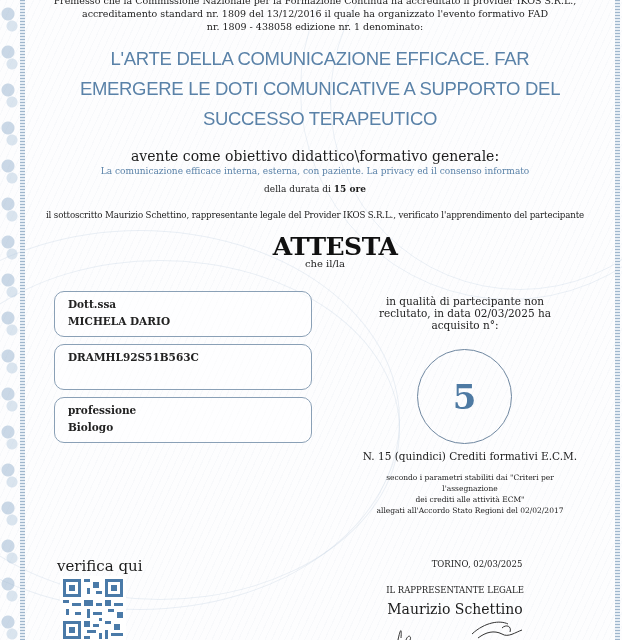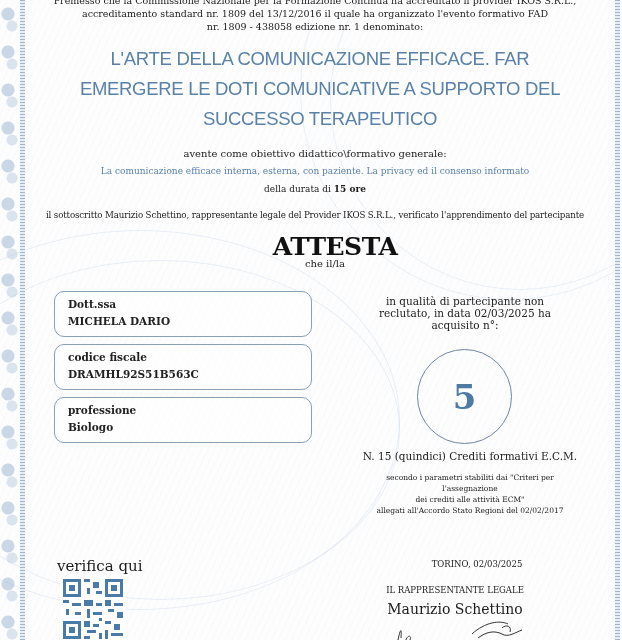--- a/index.html
+++ b/index.html
@@ -36,21 +36,21 @@
     }
 
     .preamble { position: absolute; left: 40px; width: 550px; top: -6px; font-size: 9.5px; line-height: 13px; text-align: center; color: #222; }
 
     .title {
       position: absolute; left: 50px; width: 540px; top: 44px;
       font-family: Liberation Sans, sans-serif; font-size: 18.5px; line-height: 30px;
       color: #5a82a8; text-align: center; letter-spacing: -0.3px;
     }
 
-    .obj-label { position: absolute; left: 40px; width: 550px; top: 148px; font-size: 10px; text-align: center; }
+    .obj-label { position: absolute; left: 40px; width: 550px; top: 148px; font-size: 14px; text-align: center; }
     .obj-text  { position: absolute; left: 40px; width: 550px; top: 166px; font-size: 9px; text-align: center; color: #5a82a8; }
     .duration  { position: absolute; left: 40px; width: 550px; top: 184px; font-size: 9px; text-align: center; }
     .duration b { font-weight: bold; }
 
     .undersigned { position: absolute; left: 40px; width: 550px; top: 210px; font-size: 8.7px; text-align: center; letter-spacing: -0.15px; }
 
     .attesta { position: absolute; left: 210px; width: 250px; top: 233px; font-size: 25px; font-weight: bold; text-align: center; color: #111; letter-spacing: -0.5px; line-height: 28px; }
     .cheilla { position: absolute; left: 260px; width: 130px; top: 258px; font-size: 10px; text-align: center; line-height: 12px; }
 
     .box {
@@ -121,21 +121,20 @@
   <div class="undersigned">il sottoscritto Maurizio Schettino, rappresentante legale del Provider IKOS S.R.L., verificato l'apprendimento del partecipante</div>
 
   <div class="attesta">ATTESTA</div>
   <div class="cheilla">che il/la</div>
 
   <div class="box box1">
     <div>Dott.ssa</div>
     <div>MICHELA DARIO</div>
   </div>
   <div class="box box2">
-    <div>codice fiscale</div>
     <div>DRAMHL92S51B563C</div>
   </div>
   <div class="box box3">
     <div>professione</div>
     <div>Biologo</div>
   </div>
 
   <div class="acq">
     <div>in qualità di partecipante non</div>
     <div>reclutato, in data 02/03/2025 ha</div>

